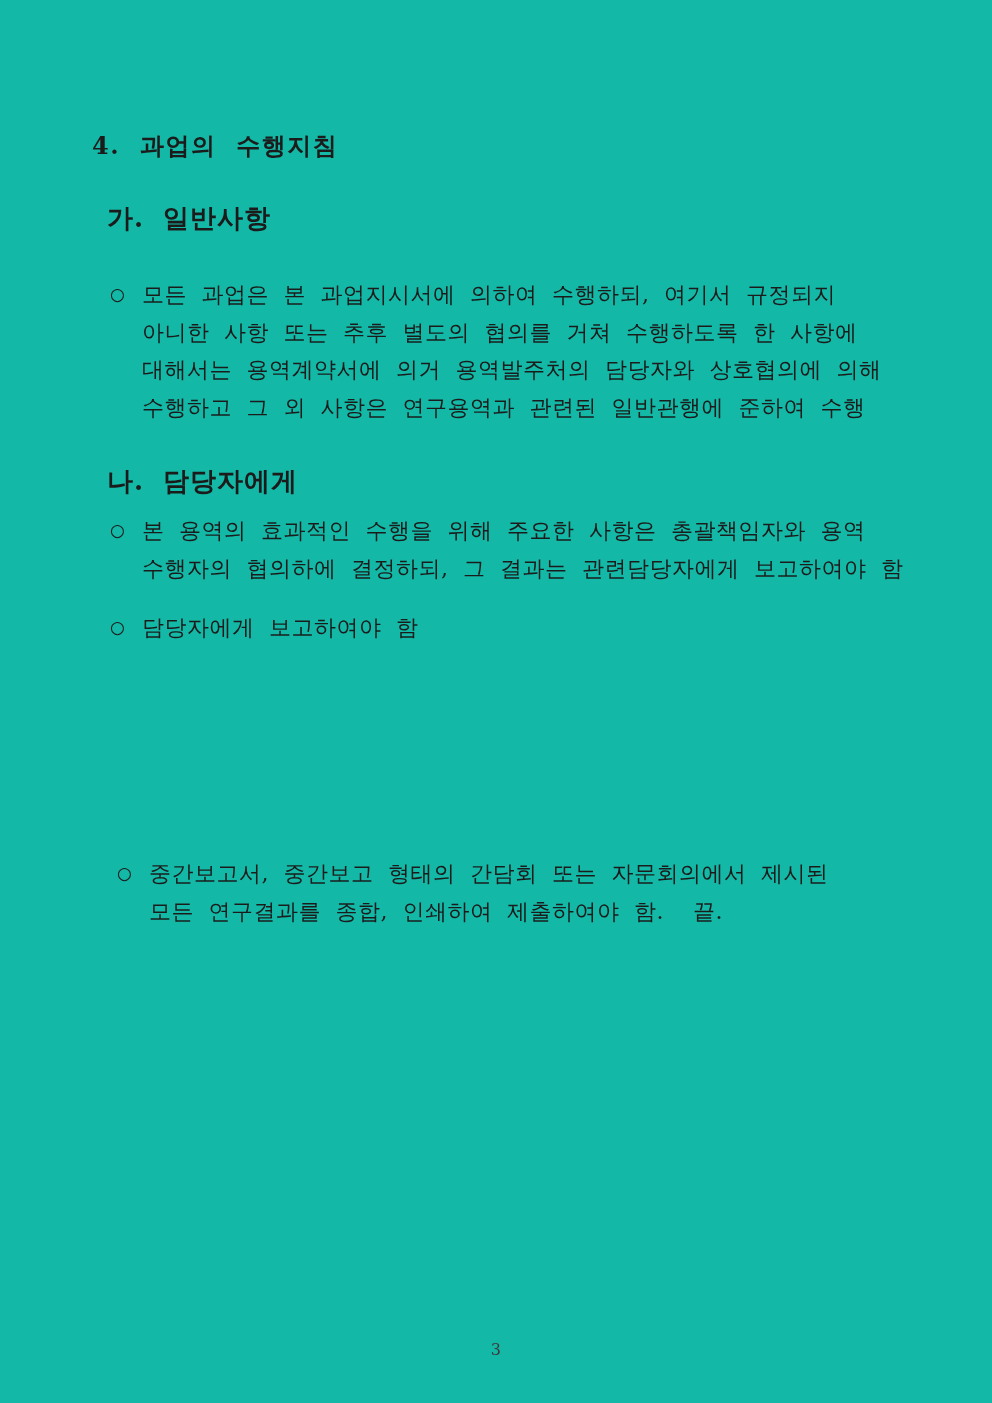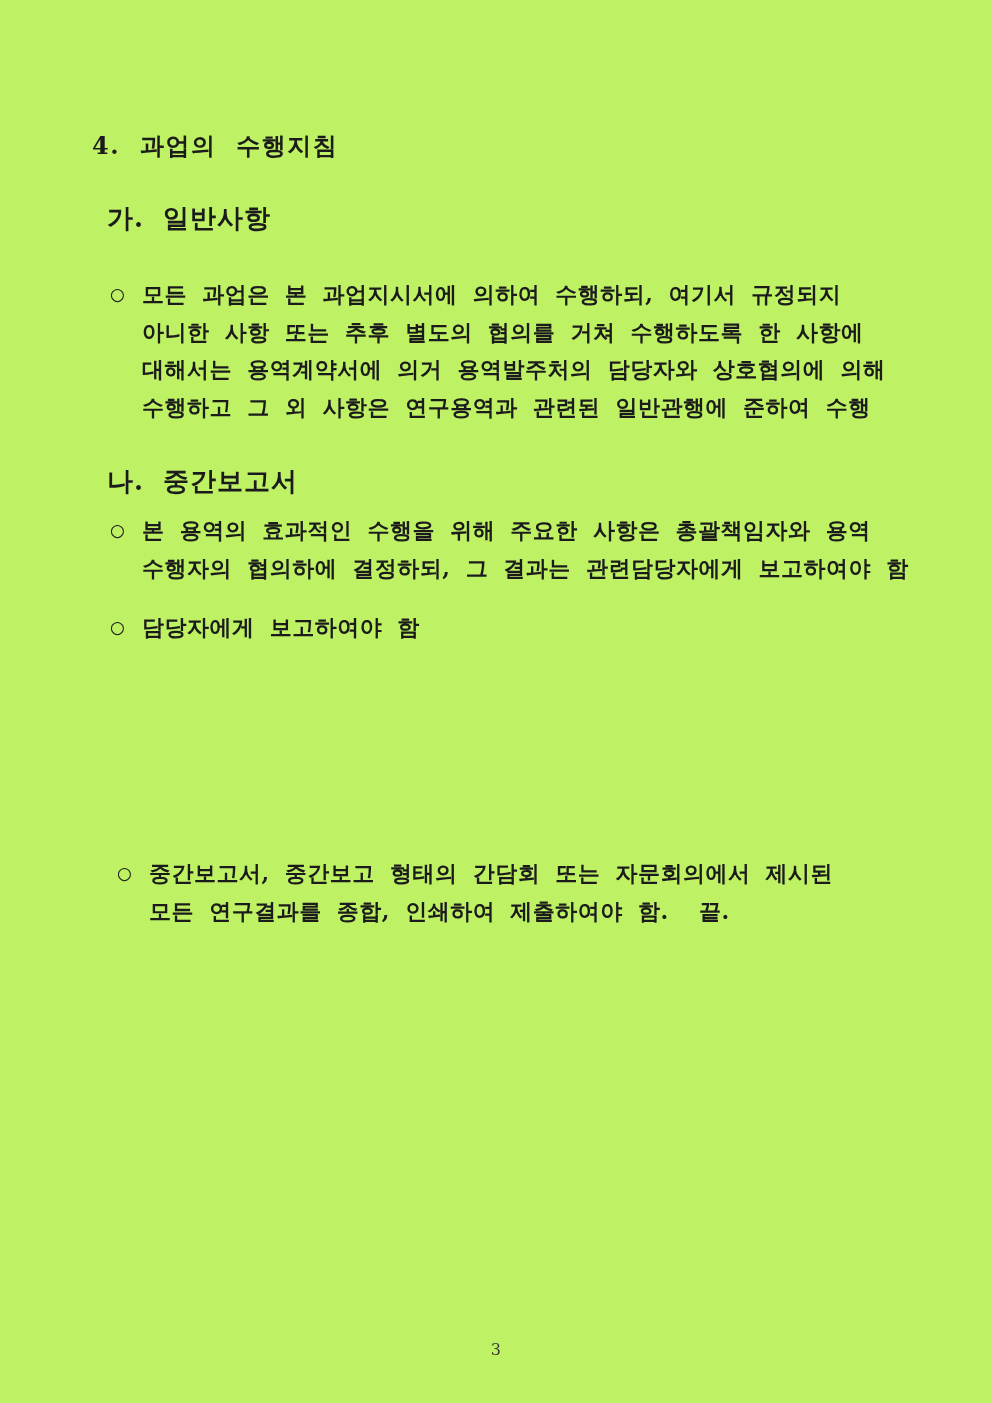--- a/index.html
+++ b/index.html
@@ -4,21 +4,21 @@
 <style>
   html, body {
     margin: 0;
     padding: 0;
     background: #ffffff;
   }
   .page {
     position: relative;
     width: 992px;
     height: 1403px;
-    background: #bef264;
+    background: #14b8a6;
     color: #1b1b1b;
     font-family: "DejaVu Serif", "Liberation Serif", serif;
     overflow: hidden;
   }
   .h-main {
     position: absolute;
     font-size: 24px;
     font-weight: bold;
     letter-spacing: 1.5px;
     word-spacing: 10px;
@@ -43,21 +43,20 @@
     font-size: 17px;
     line-height: 37.5px;
     color: #1b1b1b;
   }
   .bullet .lines .line {
     font-size: 22px;
     line-height: 37.5px;
     letter-spacing: 0.5px;
     word-spacing: 7px;
     white-space: pre;
-    font-weight: bold;
   }
   .page-number {
     position: absolute;
     top: 1340px;
     left: 0;
     width: 100%;
     text-align: center;
     font-size: 16px;
     color: #3a3a3a;
     letter-spacing: 0.5px;
@@ -75,21 +74,21 @@
   <div class="bullet" style="top:276px; left:110px;">
     <span class="marker">○</span>
     <div class="lines">
       <div class="line">모든 과업은 본 과업지시서에 의하여 수행하되, 여기서 규정되지</div>
       <div class="line">아니한 사항 또는 추후 별도의 협의를 거쳐 수행하도록 한 사항에</div>
       <div class="line">대해서는 용역계약서에 의거 용역발주처의 담당자와 상호협의에 의해</div>
       <div class="line">수행하고 그 외 사항은 연구용역과 관련된 일반관행에 준하여 수행</div>
     </div>
   </div>
 
-  <div class="h-sub" style="top:464px; left:107px;">나. 중간보고서</div>
+  <div class="h-sub" style="top:464px; left:107px;">나. 담당자에게</div>
 
   <div class="bullet" style="top:512px; left:110px;">
     <span class="marker">○</span>
     <div class="lines">
       <div class="line">본 용역의 효과적인 수행을 위해 주요한 사항은 총괄책임자와 용역</div>
       <div class="line">수행자의 협의하에 결정하되, 그 결과는 관련담당자에게 보고하여야 함</div>
     </div>
   </div>
 
   <div class="bullet" style="top:609px; left:110px;">

